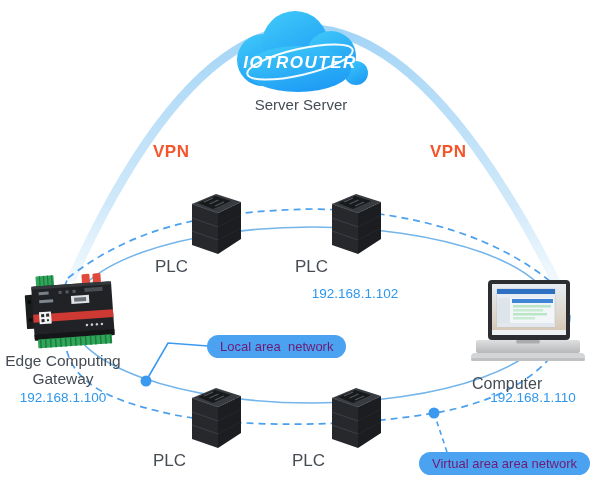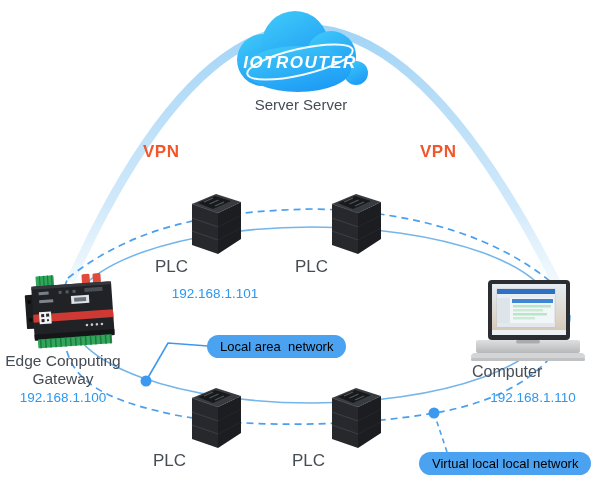--- a/index.html
+++ b/index.html
@@ -18,36 +18,36 @@
   }
   svg{display:block;}
   .lines-layer{position:absolute;left:0;top:0;z-index:1;}
   .cloud-wrap{position:absolute;left:213px;top:6px;z-index:2;}
   .cloud-caption{
     position:absolute;left:230px;top:96px;width:142px;text-align:center;
     color:var(--label-dark);font-size:15px;z-index:3;
   }
   .vpn{
     position:absolute;z-index:3;color:var(--vpn-orange);
-    font-size:17px;font-weight:bold;letter-spacing:.5px;
+    font-size:17px;font-weight:bold;letter-spacing:.5px;margin-left:10px;
   }
   .vpn.left{left:143px;top:142px;}
   .vpn.right{left:420px;top:142px;}
   .device{position:absolute;z-index:4;}
   .dev-label{
     position:absolute;z-index:5;text-align:left;color:var(--label-dark);
     font-size:17px;width:120px;
   }
   .dev-label.small{font-size:15px;}
   .ip{
     position:absolute;z-index:5;text-align:center;color:var(--accent-blue);
     font-size:13.5px;width:140px;
   }
   .pill{
-    position:absolute;z-index:6;background:var(--pill-blue);color:#000000;
+    position:absolute;z-index:6;background:var(--pill-blue);color:#701a75;
     font-size:13px;padding:4px 13px;border-radius:13px;white-space:pre;
   }
   .pill.lan{left:207px;top:335px;}
   .pill.vlan{left:419px;top:452px;}
   .gw-name{position:absolute;left:-2px;top:352px;width:130px;text-align:center;
     z-index:5;color:var(--label-dark);font-size:15.5px;line-height:18px;}
 </style>
 </head>
 <body>
 
@@ -184,33 +184,33 @@
     <rect x="45" y="35" width="34" height="2.5" fill="#b9e6c6"></rect>
     <rect x="45" y="39" width="22" height="2.5" fill="#c8ecd3"></rect>
     <rect x="29" y="45" width="58" height="4" fill="#e2e8ed"></rect>
     <rect x="8" y="62" width="104" height="13" rx="2" fill="url(#baseGrad)"></rect>
     <rect x="48" y="62" width="24" height="3.5" rx="1.75" fill="#a9abad"></rect>
     <rect x="3" y="75" width="114" height="8" rx="4" fill="#d3d5d7"></rect>
     <rect x="3" y="80" width="114" height="3" rx="1.5" fill="#bfc1c3"></rect>
   </svg>
 
   <div class="dev-label" style="left:155px;top:257px">PLC</div>
-  <div class="ip" style="left:145px;top:286px">192.168.1.101</div>
 
   <div class="dev-label" style="left:295px;top:257px">PLC</div>
+  <div class="ip" style="left:285px;top:286px">192.168.1.102</div>
 
   <div class="dev-label" style="left:153px;top:451px">PLC</div>
 
   <div class="dev-label" style="left:292px;top:451px">PLC</div>
 
   <div class="gw-name">
     <div>Edge Computing</div>
     <div>Gateway</div>
   </div>
   <div class="ip" style="left:-7px;top:390px">192.168.1.100</div>
 
-  <div class="dev-label small" style="left:472px;top:363px;font-size:16px">Computer</div>
+  <div class="dev-label small" style="left:472px;top:375px;font-size:16px">Computer</div>
   <div class="ip" style="left:463px;top:390px">192.168.1.110</div>
 
   <div class="pill lan">Local area  network</div>
-  <div class="pill vlan">Virtual local local network</div>
+  <div class="pill vlan">Virtual area area network</div>
 
 </div>
 
 </body></html>

